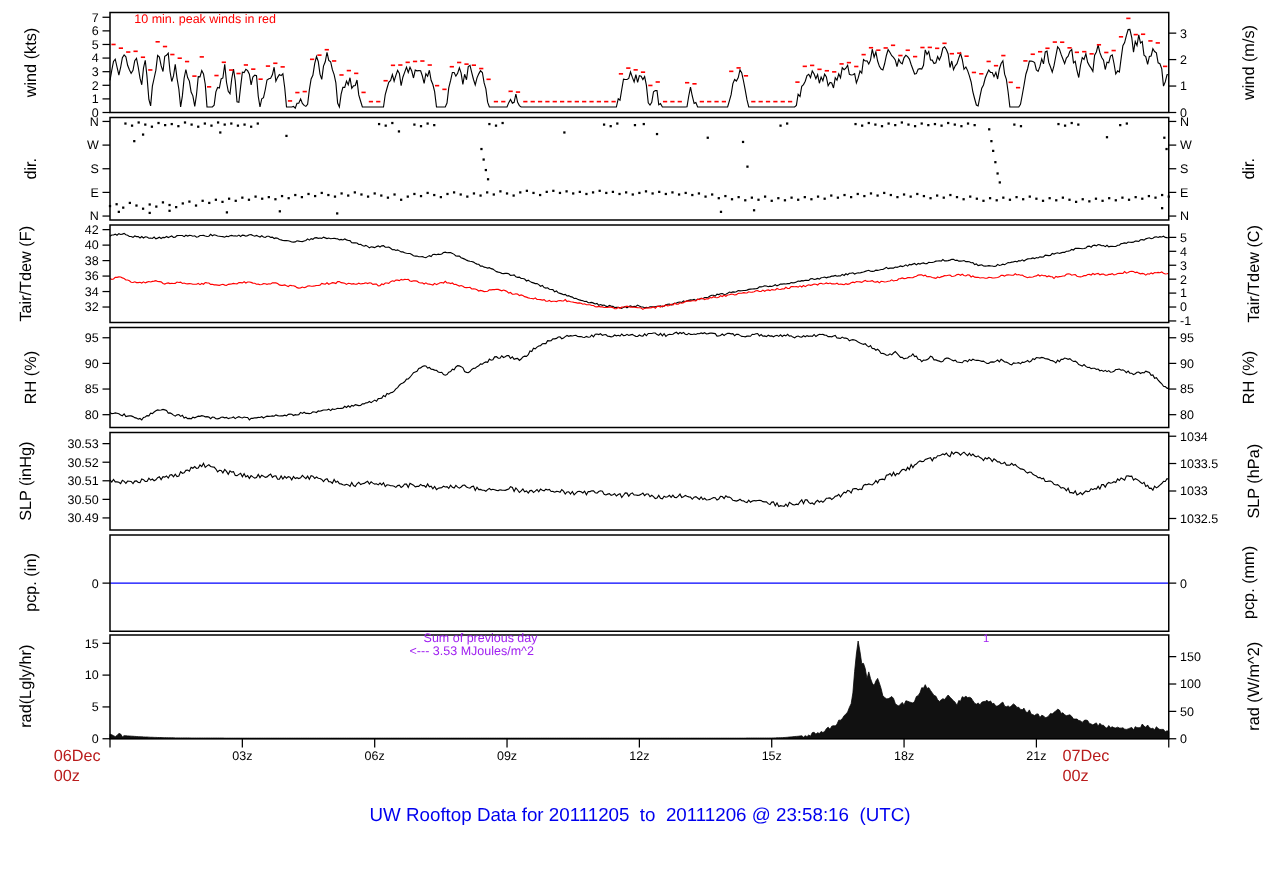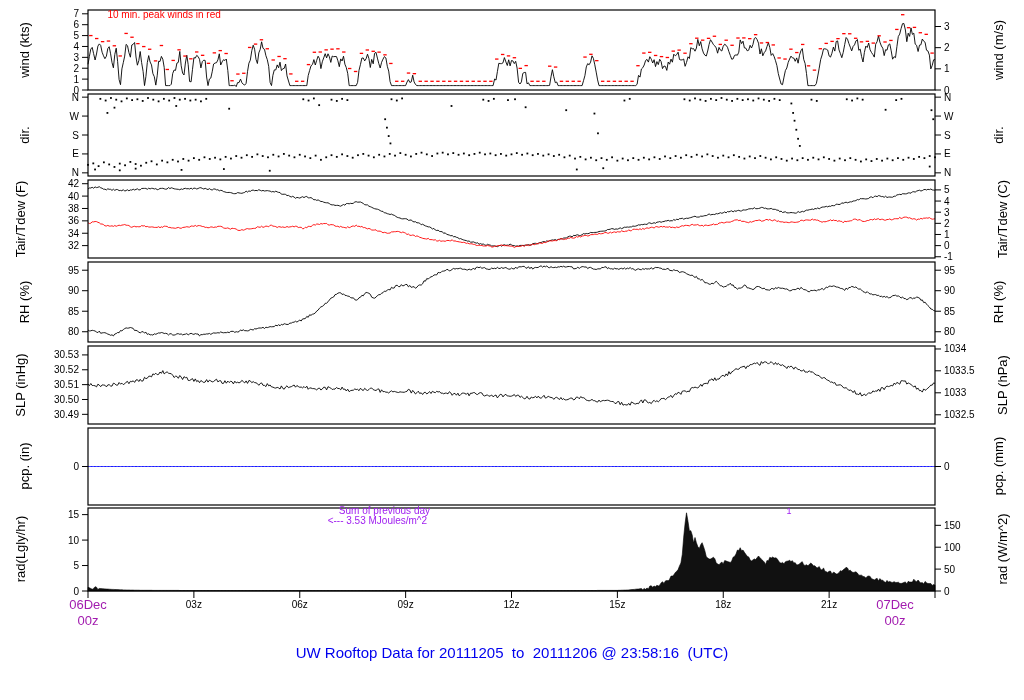--- a/index.html
+++ b/index.html
@@ -2,21 +2,21 @@
 <html><head>
 <meta charset="utf-8">
 <style>
   html,body{margin:0;padding:0;background:#ffffff;}
   .stage{position:relative;width:1024px;height:700px;background:#fff;
          font-family:"Liberation Sans", sans-serif;overflow:hidden;}
   svg{position:absolute;left:0;top:0;}
   svg text{font-family:"Liberation Sans", sans-serif;}
   .ylab{position:absolute;width:170px;height:18px;display:flex;align-items:center;justify-content:center;
         font-size:13px;color:#000;transform:rotate(-90deg);white-space:nowrap;}
-  .xdate{position:absolute;width:90px;text-align:center;color:#a21caf;font-size:13px;line-height:16px;white-space:pre;}
+  .xdate{position:absolute;width:90px;color:#b91c1c;font-size:13px;line-height:16px;white-space:pre;}
   .title{position:absolute;left:0;top:644px;width:1024px;text-align:center;color:#0000ee;
          font-size:15px;white-space:pre;}
 </style>
 </head>
 <body>
 
 <div class="stage">
   <svg id="chart-svg" width="1024" height="700">
       <g>
         <line x1="82" y1="90" x2="88" y2="90" stroke="#000" stroke-width="1"></line>

